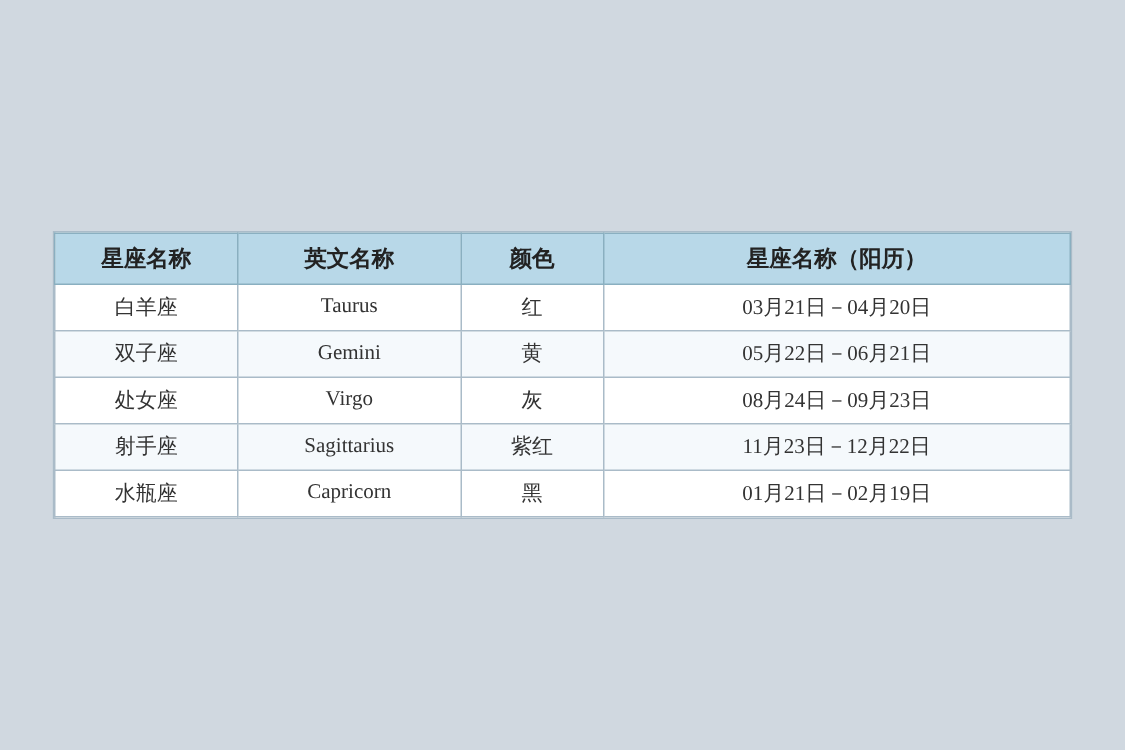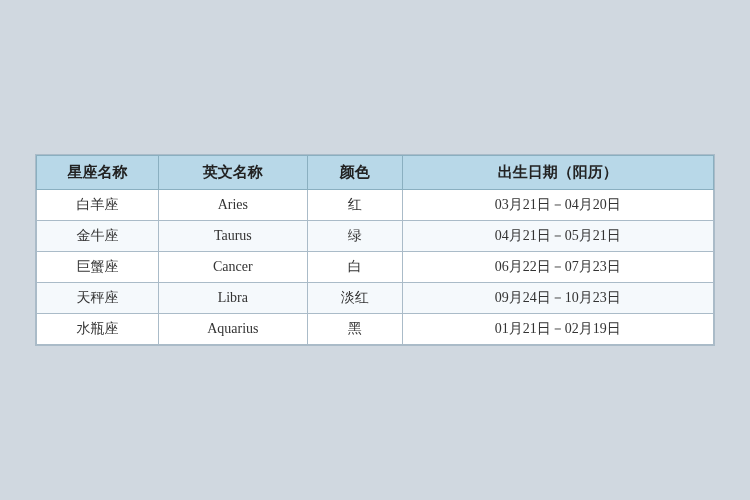--- a/index.html
+++ b/index.html
@@ -60,49 +60,49 @@
 </head>
 <body>
 
 <div class="table-container">
   <table>
     <thead>
       <tr>
         <th class="col-chinese">星座名称</th>
         <th class="col-english">英文名称</th>
         <th class="col-color">颜色</th>
-        <th class="col-date">出生日期（阳历）</th>
+        <th class="col-date">星座名称（阳历）</th>
       </tr>
     </thead>
     <tbody id="table-body">
     <tr>
           <td>白羊座</td>
-          <td>Aries</td>
+          <td>Taurus</td>
           <td>红</td>
           <td>03月21日－04月20日</td>
         </tr>
         <tr>
-          <td>金牛座</td>
-          <td>Taurus</td>
-          <td>绿</td>
-          <td>04月21日－05月21日</td>
+          <td>双子座</td>
+          <td>Gemini</td>
+          <td>黄</td>
+          <td>05月22日－06月21日</td>
         </tr>
         <tr>
-          <td>巨蟹座</td>
-          <td>Cancer</td>
-          <td>白</td>
-          <td>06月22日－07月23日</td>
+          <td>处女座</td>
+          <td>Virgo</td>
+          <td>灰</td>
+          <td>08月24日－09月23日</td>
         </tr>
         <tr>
-          <td>天秤座</td>
-          <td>Libra</td>
-          <td>淡红</td>
-          <td>09月24日－10月23日</td>
+          <td>射手座</td>
+          <td>Sagittarius</td>
+          <td>紫红</td>
+          <td>11月23日－12月22日</td>
         </tr>
         <tr>
           <td>水瓶座</td>
-          <td>Aquarius</td>
+          <td>Capricorn</td>
           <td>黑</td>
           <td>01月21日－02月19日</td>
         </tr>
       </tbody>
   </table>
 </div>
 
 </body></html>

